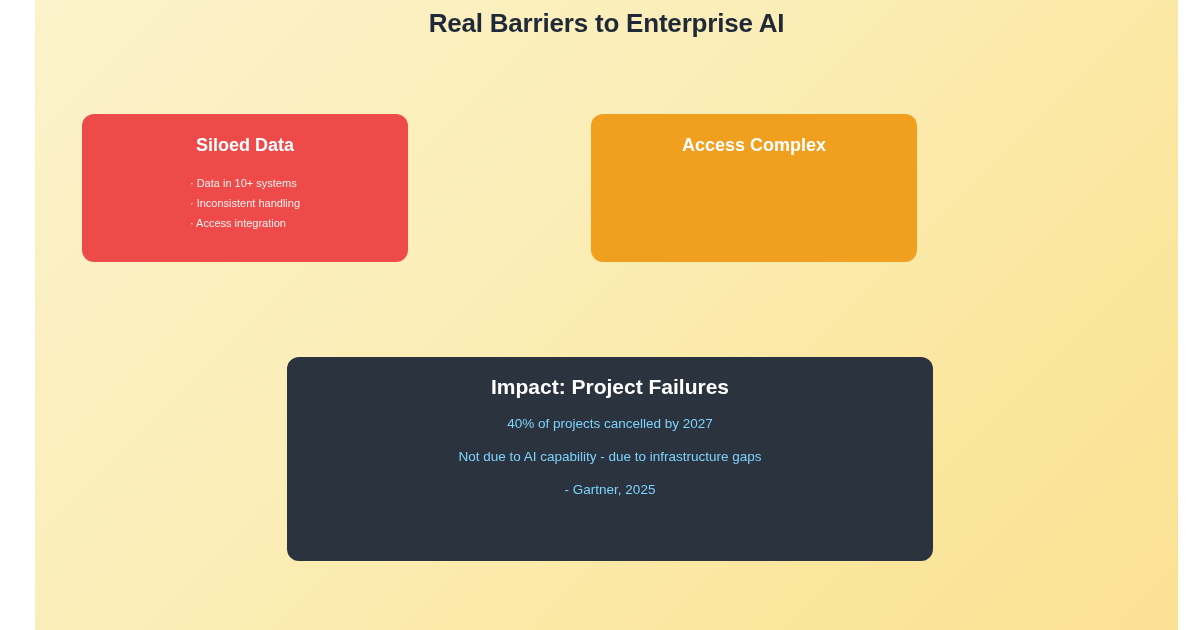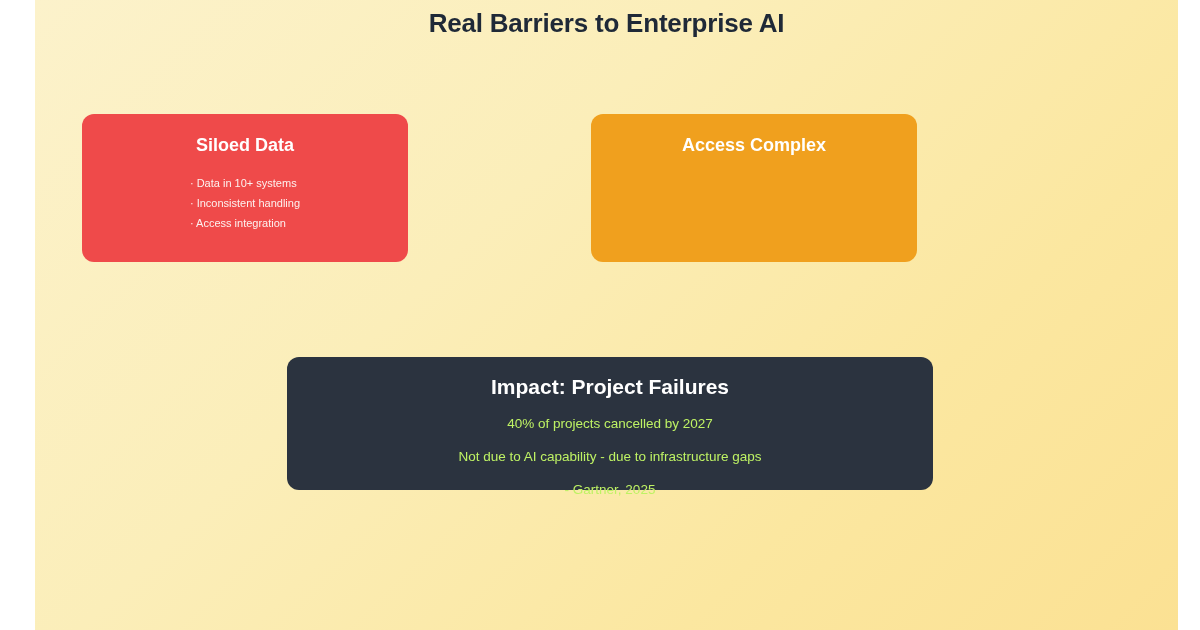--- a/index.html
+++ b/index.html
@@ -79,41 +79,41 @@
   .bullet-item {
     white-space: nowrap;
   }
 
   
   #impact-box {
     position: absolute;
     left: 252px;
     top: 357px;
     width: 646px;
-    height: 133px;
+    height: 204px;
     background: #2b333f;
     border-radius: 12px;
     box-sizing: border-box;
     padding: 18px 24px;
     display: flex;
     flex-direction: column;
     align-items: center;
   }
 
   #impact-title {
     font-size: 21px;
     font-weight: bold;
     color: #ffffff;
     text-align: center;
     margin-bottom: 16px;
   }
 
   .impact-line {
     font-size: 13.5px;
-    color: #bef264;
+    color: #7dd3fc;
     text-align: center;
     line-height: 18px;
     margin-bottom: 15px;
   }
   .impact-line.source {
     margin-bottom: 0;
   }
 </style>
 </head>
 <body>

